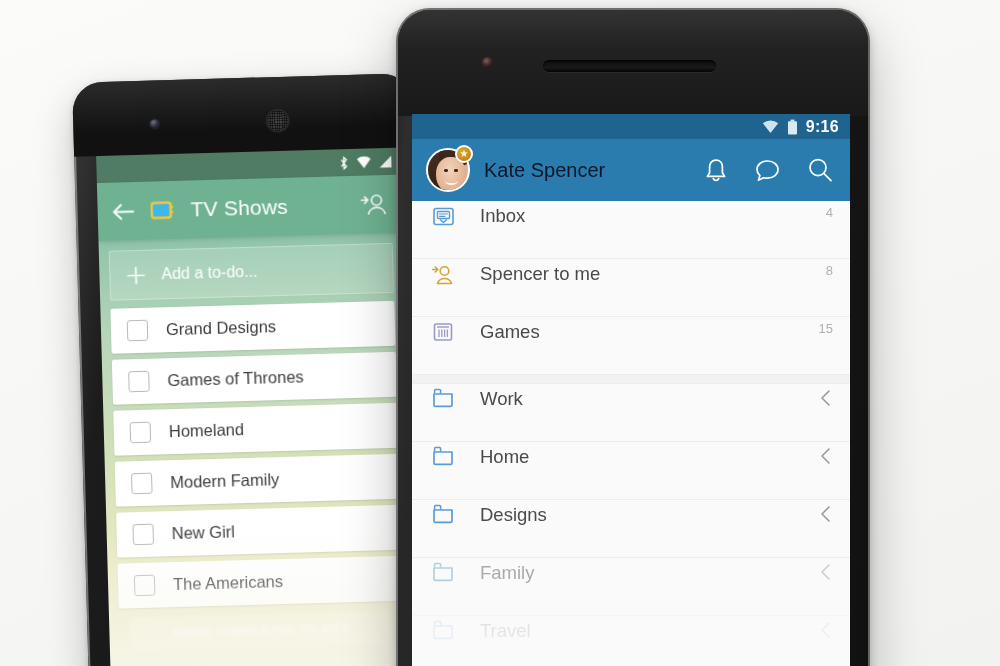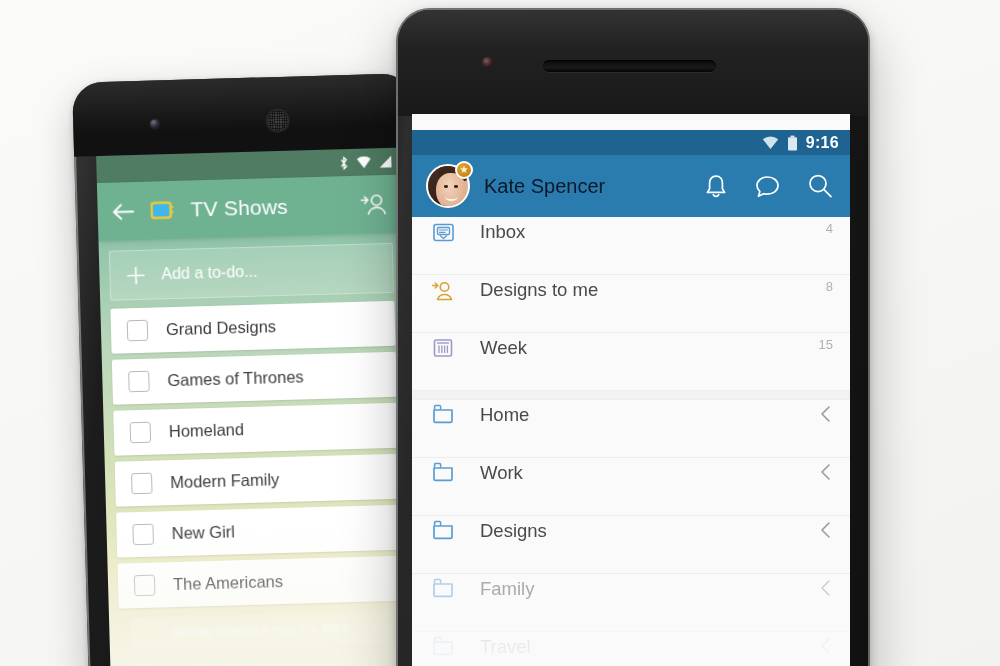--- a/index.html
+++ b/index.html
@@ -172,21 +172,21 @@
   }
   #phone-right .screen {
     position: absolute; left: 16px; right: 20px; top: 106px; bottom: 2px;
     background: #fafafa;
     overflow: hidden;
   }
   #phone-right .statusbar {
     height: 25px;
     background: #1f6491;
     display: flex; align-items: center; justify-content: flex-end;
-    padding-right: 11px; gap: 8px; margin-top: 16px;
+    padding-right: 11px; gap: 8px;
   }
   #phone-right .statusbar .time {
     color: #ffffff; font-size: 16px; font-weight: 700; letter-spacing: 0.3px;
   }
   #phone-right .userbar {
     height: 62px;
     background: #2a7cae;
     display: flex; align-items: center;
     padding: 0 16px 0 14px;
   }
@@ -421,38 +421,53 @@
         </div>
 
         <div class="navrow">
           <span class="ic">
             <svg width="24" height="23" viewBox="0 0 24 23">
               <circle cx="13.5" cy="8" r="4.3" fill="none" stroke="#d4a434" stroke-width="1.6"></circle>
               <path d="M6.5 20.5 A7.4 7.4 0 0 1 20.5 20.5 Z" fill="none" stroke="#d4a434" stroke-width="1.6" stroke-linejoin="round"></path>
               <path d="M1.5 6.5 H6.5 M4.2 4 L6.9 6.5 L4.2 9" fill="none" stroke="#d4a434" stroke-width="1.5" stroke-linecap="round" stroke-linejoin="round"></path>
             </svg>
           </span>
-          <span class="lbl">Designs to me</span>
+          <span class="lbl">Spencer to me</span>
           <span class="count">8</span>
         </div>
 
 
         <div class="navrow">
           <span class="ic">
             <svg width="22" height="22" viewBox="0 0 22 22">
               <rect x="2.5" y="3" width="17" height="16" rx="1.6" fill="none" stroke="#9a9ac8" stroke-width="1.6"></rect>
               <path d="M5 6 H17" stroke="#9a9ac8" stroke-width="1.4"></path>
               <path d="M7 8.5 V16 M9.8 8.5 V16 M12.6 8.5 V16 M15.4 8.5 V16" stroke="#9a9ac8" stroke-width="1.3"></path>
             </svg>
           </span>
-          <span class="lbl">Week</span>
+          <span class="lbl">Games</span>
           <span class="count">15</span>
         </div>
 
         <div class="group-sep"></div>
+
+        <div class="navrow">
+          <span class="ic">
+            <svg width="22" height="20" viewBox="0 0 22 20">
+              <path d="M2 6 V17 A1.4 1.4 0 0 0 3.4 18.4 H18.6 A1.4 1.4 0 0 0 20 17 V6 Z" fill="none" stroke="#5b9bd5" stroke-width="1.7" stroke-linejoin="round"></path>
+              <path d="M2.6 5.4 V2.6 A1 1 0 0 1 3.6 1.6 H7.6 A1 1 0 0 1 8.6 2.6 V5.4" fill="none" stroke="#5b9bd5" stroke-width="1.5" stroke-linejoin="round"></path>
+            </svg>
+          </span>
+          <span class="lbl">Work</span>
+          <span class="chev">
+            <svg width="15" height="20" viewBox="0 0 15 20">
+                <path d="M11 3 L4 10 L11 17" fill="none" stroke="#9b9b9b" stroke-width="1.6" stroke-linecap="round" stroke-linejoin="round"></path>
+              </svg>
+          </span>
+        </div>
 
         <div class="navrow">
           <span class="ic">
             <svg width="22" height="20" viewBox="0 0 22 20">
               <path d="M2 6 V17 A1.4 1.4 0 0 0 3.4 18.4 H18.6 A1.4 1.4 0 0 0 20 17 V6 Z" fill="none" stroke="#5b9bd5" stroke-width="1.7" stroke-linejoin="round"></path>
               <path d="M2.6 5.4 V2.6 A1 1 0 0 1 3.6 1.6 H7.6 A1 1 0 0 1 8.6 2.6 V5.4" fill="none" stroke="#5b9bd5" stroke-width="1.5" stroke-linejoin="round"></path>
             </svg>
           </span>
           <span class="lbl">Home</span>
           <span class="chev">
@@ -462,35 +477,20 @@
           </span>
         </div>
 
         <div class="navrow">
           <span class="ic">
             <svg width="22" height="20" viewBox="0 0 22 20">
               <path d="M2 6 V17 A1.4 1.4 0 0 0 3.4 18.4 H18.6 A1.4 1.4 0 0 0 20 17 V6 Z" fill="none" stroke="#5b9bd5" stroke-width="1.7" stroke-linejoin="round"></path>
               <path d="M2.6 5.4 V2.6 A1 1 0 0 1 3.6 1.6 H7.6 A1 1 0 0 1 8.6 2.6 V5.4" fill="none" stroke="#5b9bd5" stroke-width="1.5" stroke-linejoin="round"></path>
             </svg>
           </span>
-          <span class="lbl">Work</span>
-          <span class="chev">
-            <svg width="15" height="20" viewBox="0 0 15 20">
-                <path d="M11 3 L4 10 L11 17" fill="none" stroke="#9b9b9b" stroke-width="1.6" stroke-linecap="round" stroke-linejoin="round"></path>
-              </svg>
-          </span>
-        </div>
-
-        <div class="navrow">
-          <span class="ic">
-            <svg width="22" height="20" viewBox="0 0 22 20">
-              <path d="M2 6 V17 A1.4 1.4 0 0 0 3.4 18.4 H18.6 A1.4 1.4 0 0 0 20 17 V6 Z" fill="none" stroke="#5b9bd5" stroke-width="1.7" stroke-linejoin="round"></path>
-              <path d="M2.6 5.4 V2.6 A1 1 0 0 1 3.6 1.6 H7.6 A1 1 0 0 1 8.6 2.6 V5.4" fill="none" stroke="#5b9bd5" stroke-width="1.5" stroke-linejoin="round"></path>
-            </svg>
-          </span>
           <span class="lbl">Designs</span>
           <span class="chev">
             <svg width="15" height="20" viewBox="0 0 15 20">
                 <path d="M11 3 L4 10 L11 17" fill="none" stroke="#9b9b9b" stroke-width="1.6" stroke-linecap="round" stroke-linejoin="round"></path>
               </svg>
           </span>
         </div>
 
         <div class="navrow dim1">
           <span class="ic">

